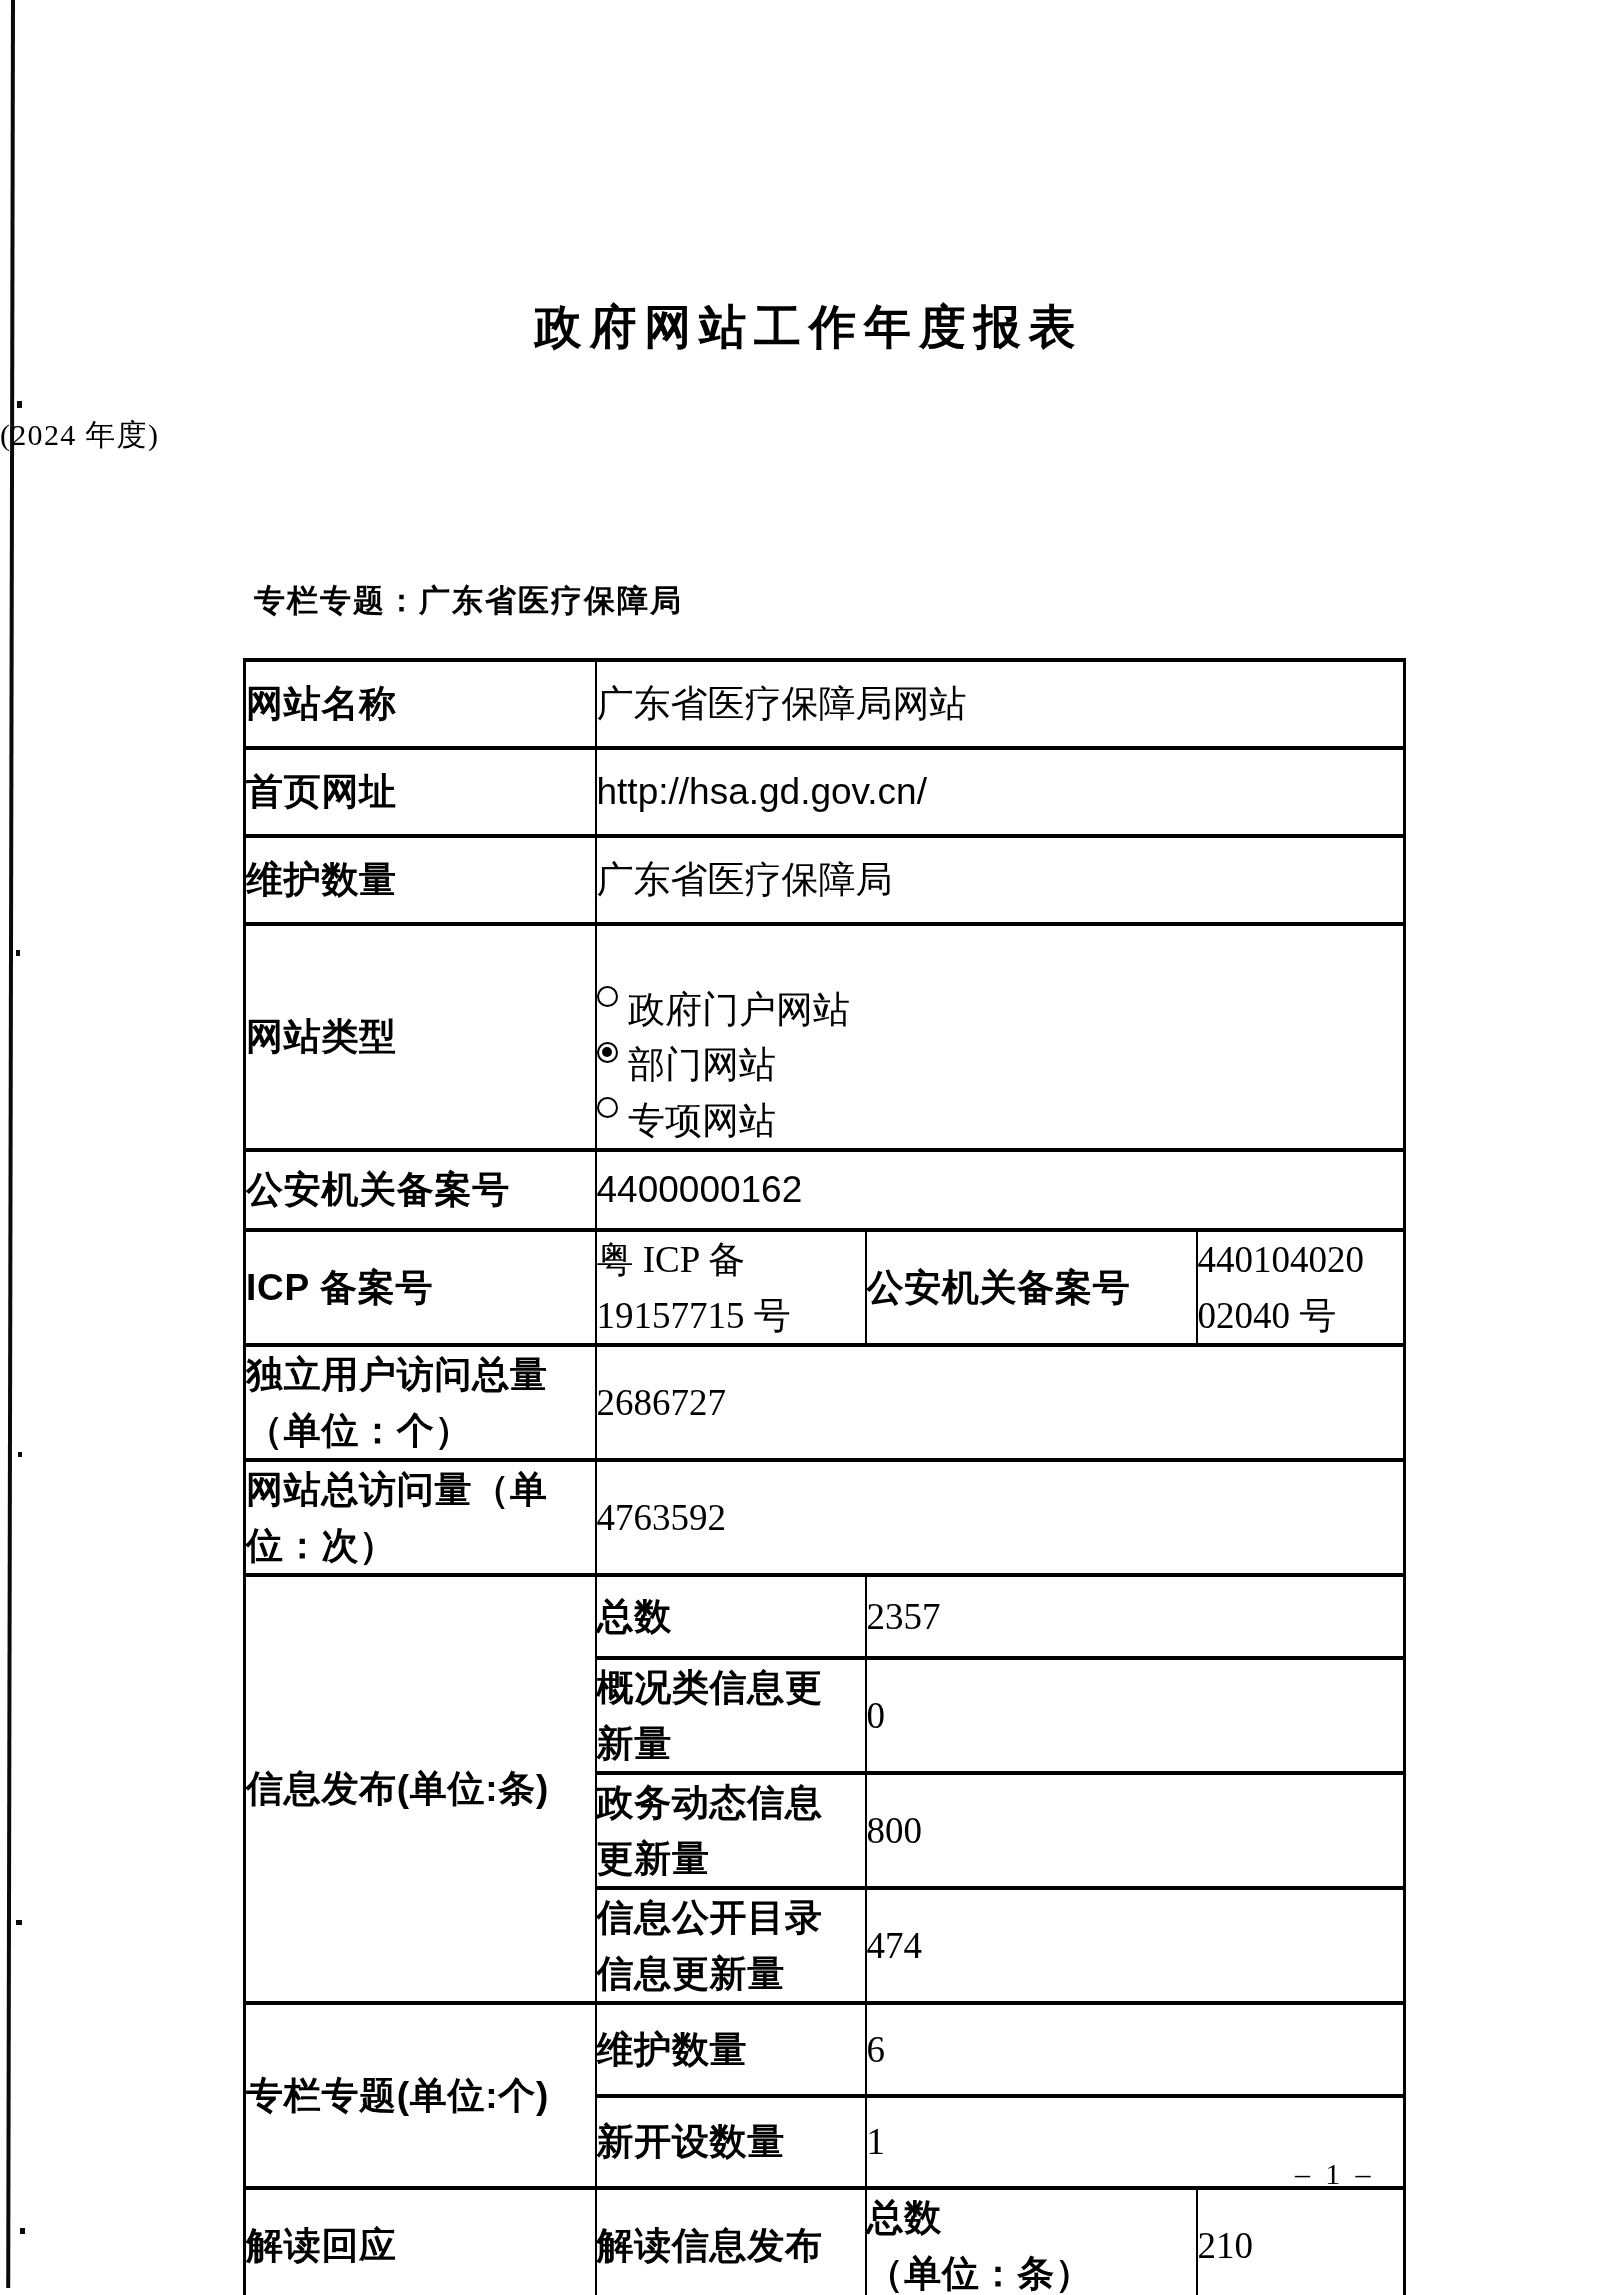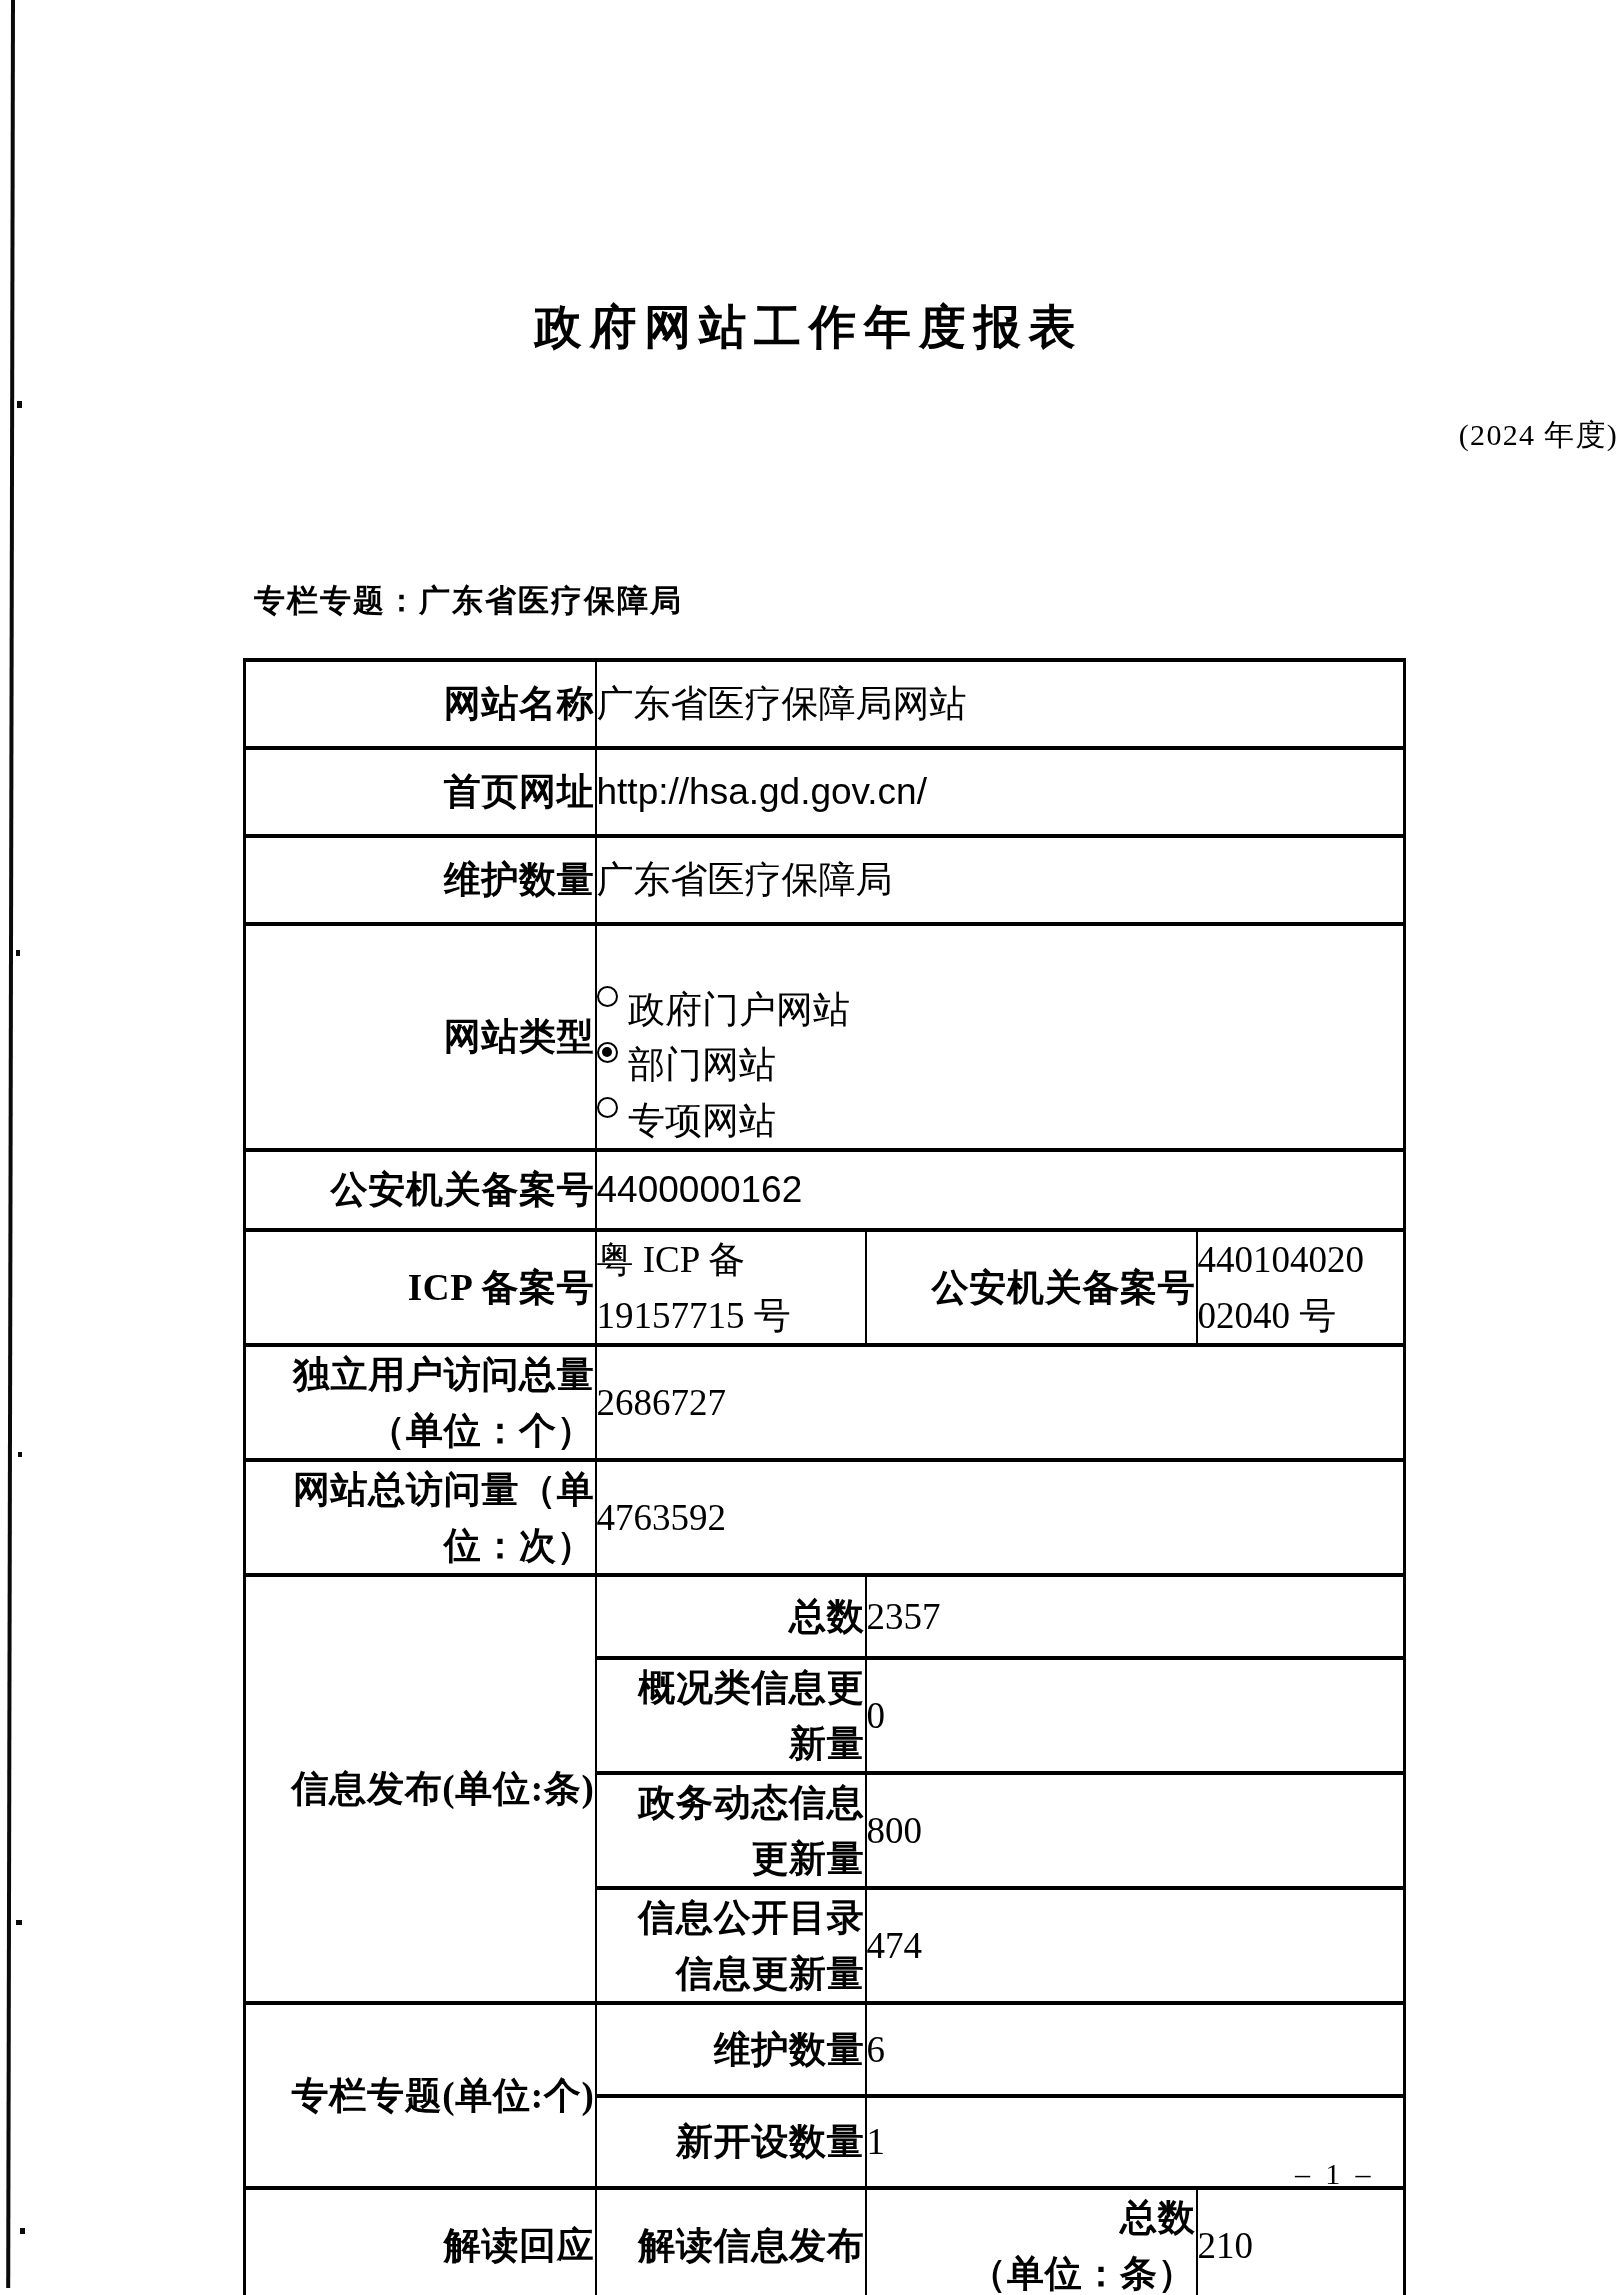--- a/index.html
+++ b/index.html
@@ -15,21 +15,21 @@
   }
   .speck{position:absolute;background:#0a0a0a;}
 
   .doc-title{
     position:absolute;top:296px;left:0;width:100%;
     text-align:center;font-family:"Liberation Sans", sans-serif;
     font-weight:700;font-size:47px;letter-spacing:7.9px;
   }
   .doc-subtitle{
     position:absolute;top:415px;left:0;width:100%;
-    text-align:right;font-size:30px;letter-spacing:1.3px;
+    text-align:left;font-size:30px;letter-spacing:1.3px;
   }
   .report-unit{
     position:absolute;top:580px;left:254px;
     font-family:"Liberation Sans", sans-serif;font-weight:700;font-size:31px;
     letter-spacing:2px;
   }
 
   table.report{
     position:absolute;left:243px;top:658px;width:1161px;
     border-collapse:collapse;table-layout:fixed;
@@ -37,22 +37,22 @@
   }
   table.report td{
     border:2.6px solid #000;
     border-top-width:4.6px;border-bottom-width:4.6px;
     padding:0;vertical-align:middle;
     font-size:37px;line-height:1.5;
     white-space:pre-line;
     overflow:hidden;
   }
   td.lbl{
-    font-family:Liberation Serif, serif;font-weight:700;
-    text-align:right;letter-spacing:0.7px;
+    font-family:Liberation Sans, sans-serif;font-weight:700;
+    text-align:left;letter-spacing:0.7px;
   }
   td.val{
     font-family:"Liberation Serif", serif;text-align:left;
   }
   td.val-left{
     font-family:Liberation Sans, sans-serif;text-align:left;padding-left:26px;
   }
   td.val-left-sm{
     font-family:"Liberation Serif", serif;text-align:left;padding-left:11.8px;
   }

